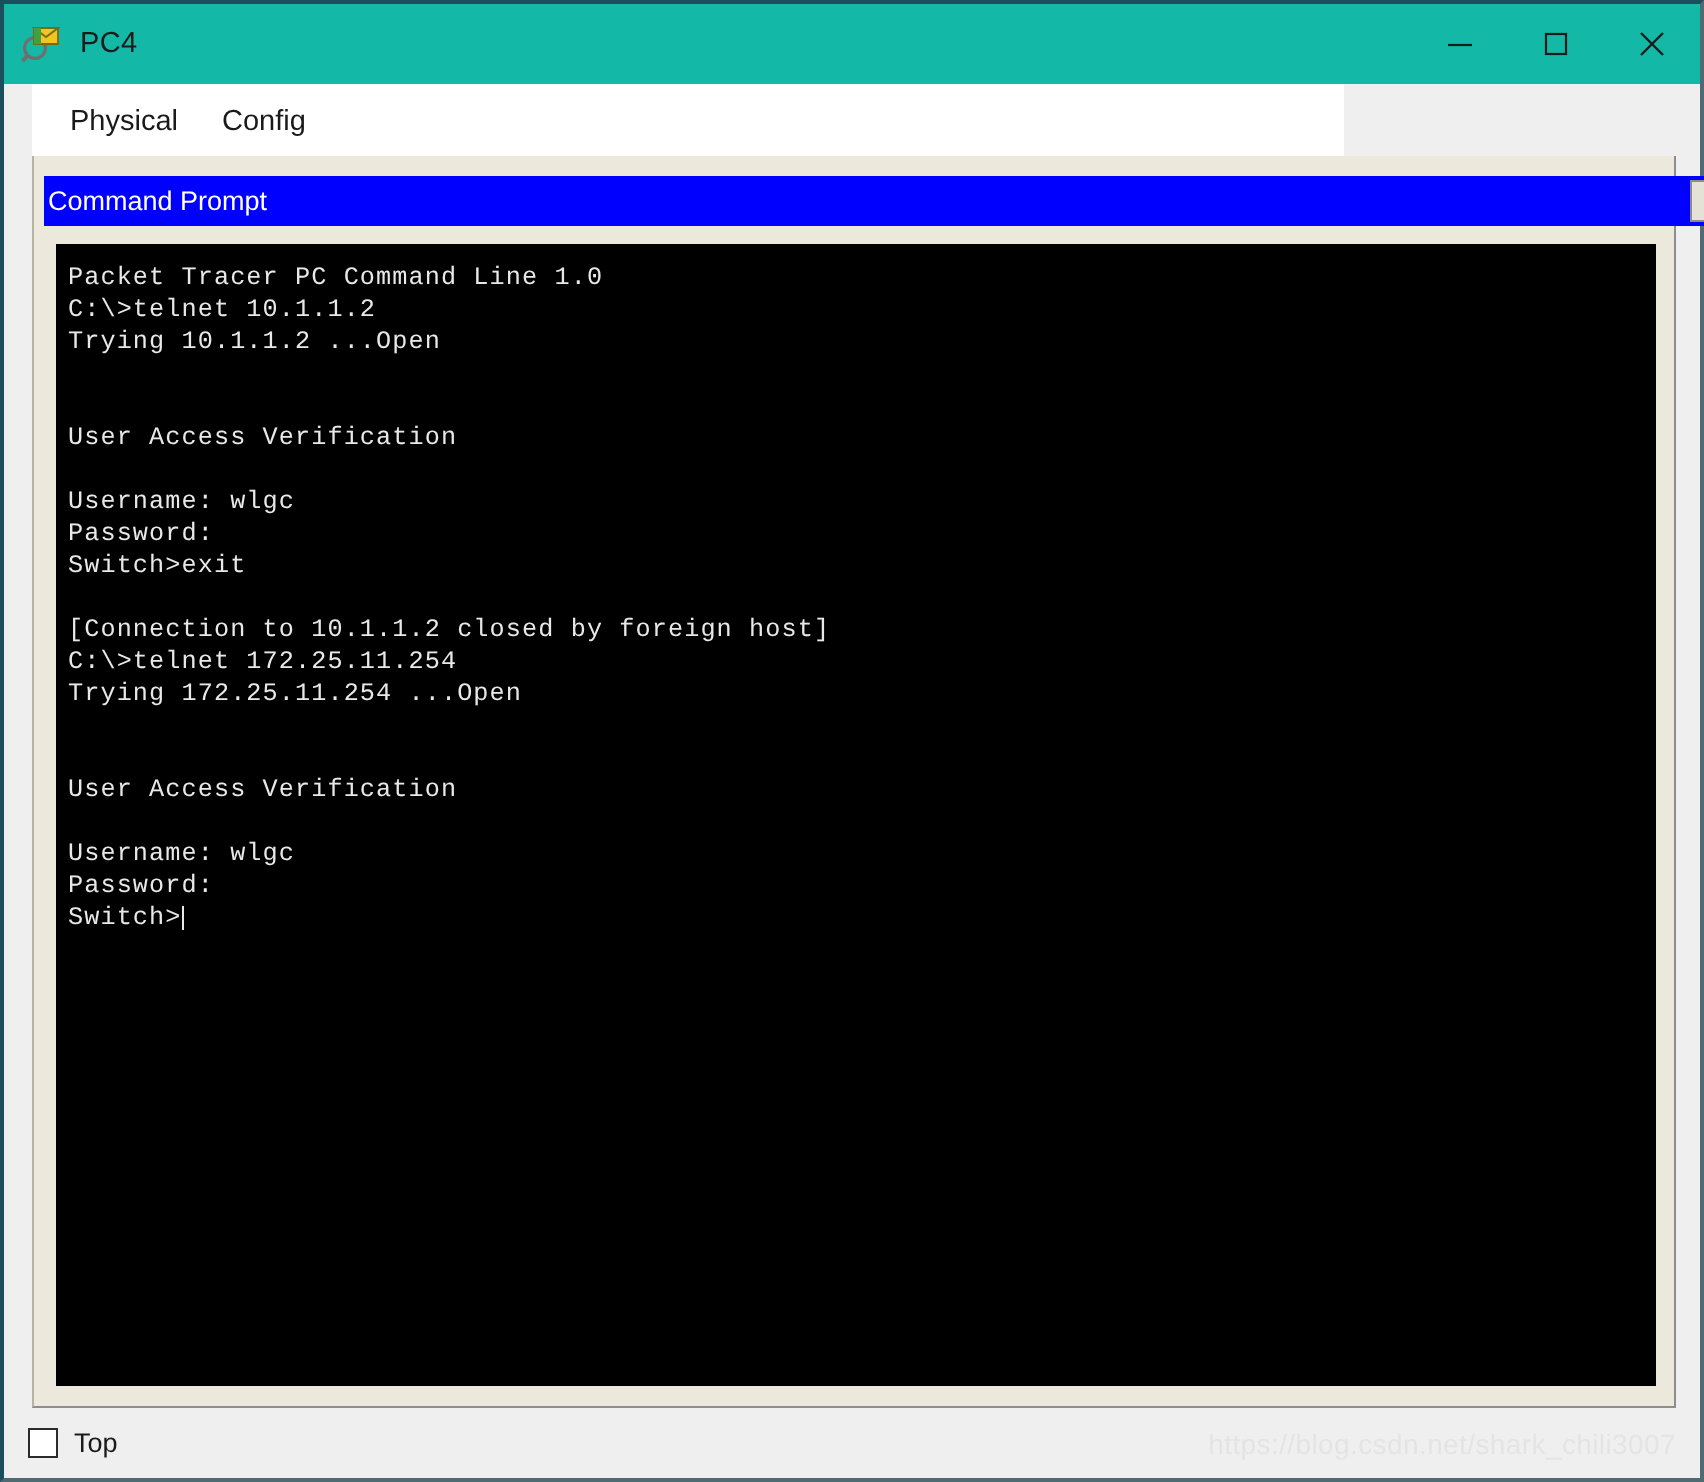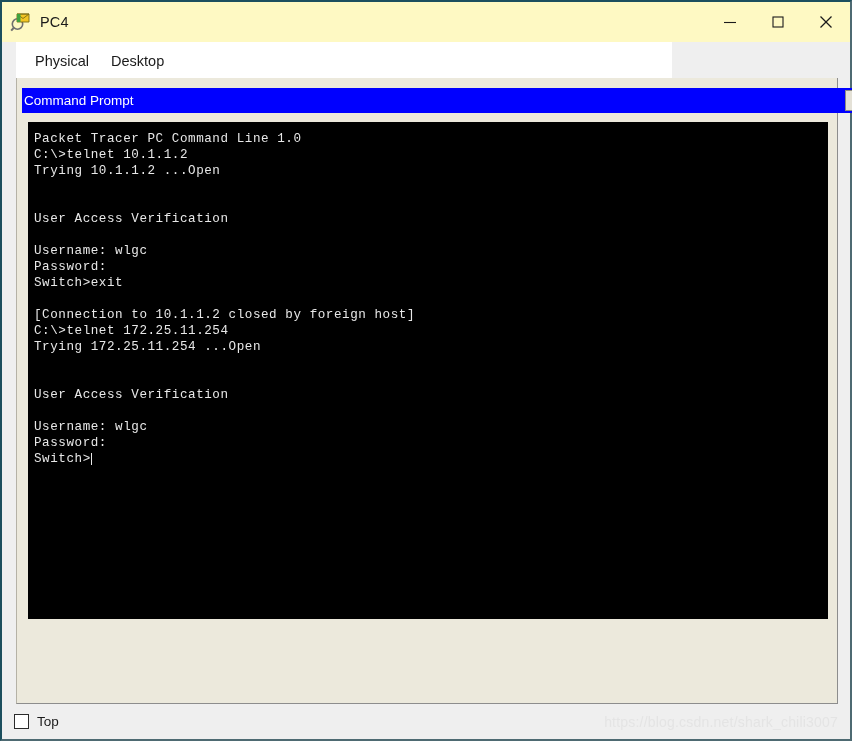--- a/index.html
+++ b/index.html
@@ -24,21 +24,21 @@
     border-right: 2px solid #4e6a72;
     border-bottom: 2px solid #4e6a72;
   }
 
   
   #title-bar {
     position: absolute;
     left: 0; top: 0;
     width: 848px;
     height: 40px;
-    background: #fef9c3;
+    background: #14b8a6;
     display: flex;
     align-items: center;
   }
 
   #app-icon {
     position: relative;
     width: 20px; height: 20px;
     margin-left: 8px;
     flex: 0 0 auto;
   }
@@ -147,21 +147,21 @@
     align-items: center;
     justify-content: center;
     cursor: default;
   }
 
   
   #terminal {
     position: absolute;
     left: 6px; top: 34px;
     width: 800px;
-    height: 497px;
+    height: 571px;
     background: #000000;
     overflow: hidden;
     padding: 9px 0 0 6px;
   }
   #terminal-output {
     font-family: "Liberation Mono", "DejaVu Sans Mono", monospace;
     font-size: 12.6px;
     line-height: 16px;
     color: #e8e8e8;
     white-space: pre;
@@ -251,21 +251,21 @@
             <line x1="3.5" y1="3.5" x2="14.5" y2="14.5" stroke="#1b1b1b" stroke-width="1.2"></line>
             <line x1="14.5" y1="3.5" x2="3.5" y2="14.5" stroke="#1b1b1b" stroke-width="1.2"></line>
           </svg>
         </span>
       </button>
     </div>
   </div>
 
   <div id="tab-strip">
     <button class="tab">Physical</button>
-    <button class="tab">Desktop</button>
+    <button class="tab">Config</button>
   </div>
 
   <div id="desktop-panel">
 
     <div id="command-prompt-window">
 
       <div id="cp-title-bar">
         <span id="cp-title-text">Command Prompt</span>
         <button id="cp-close-button">X</button>
       </div>

